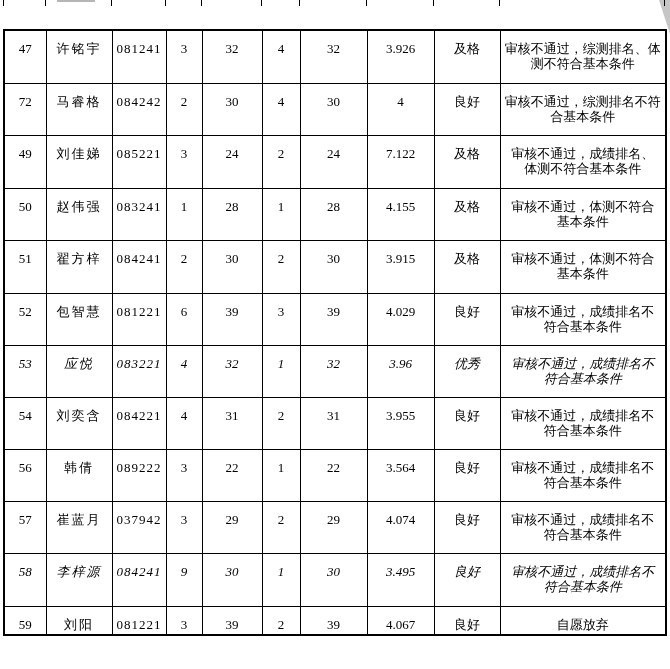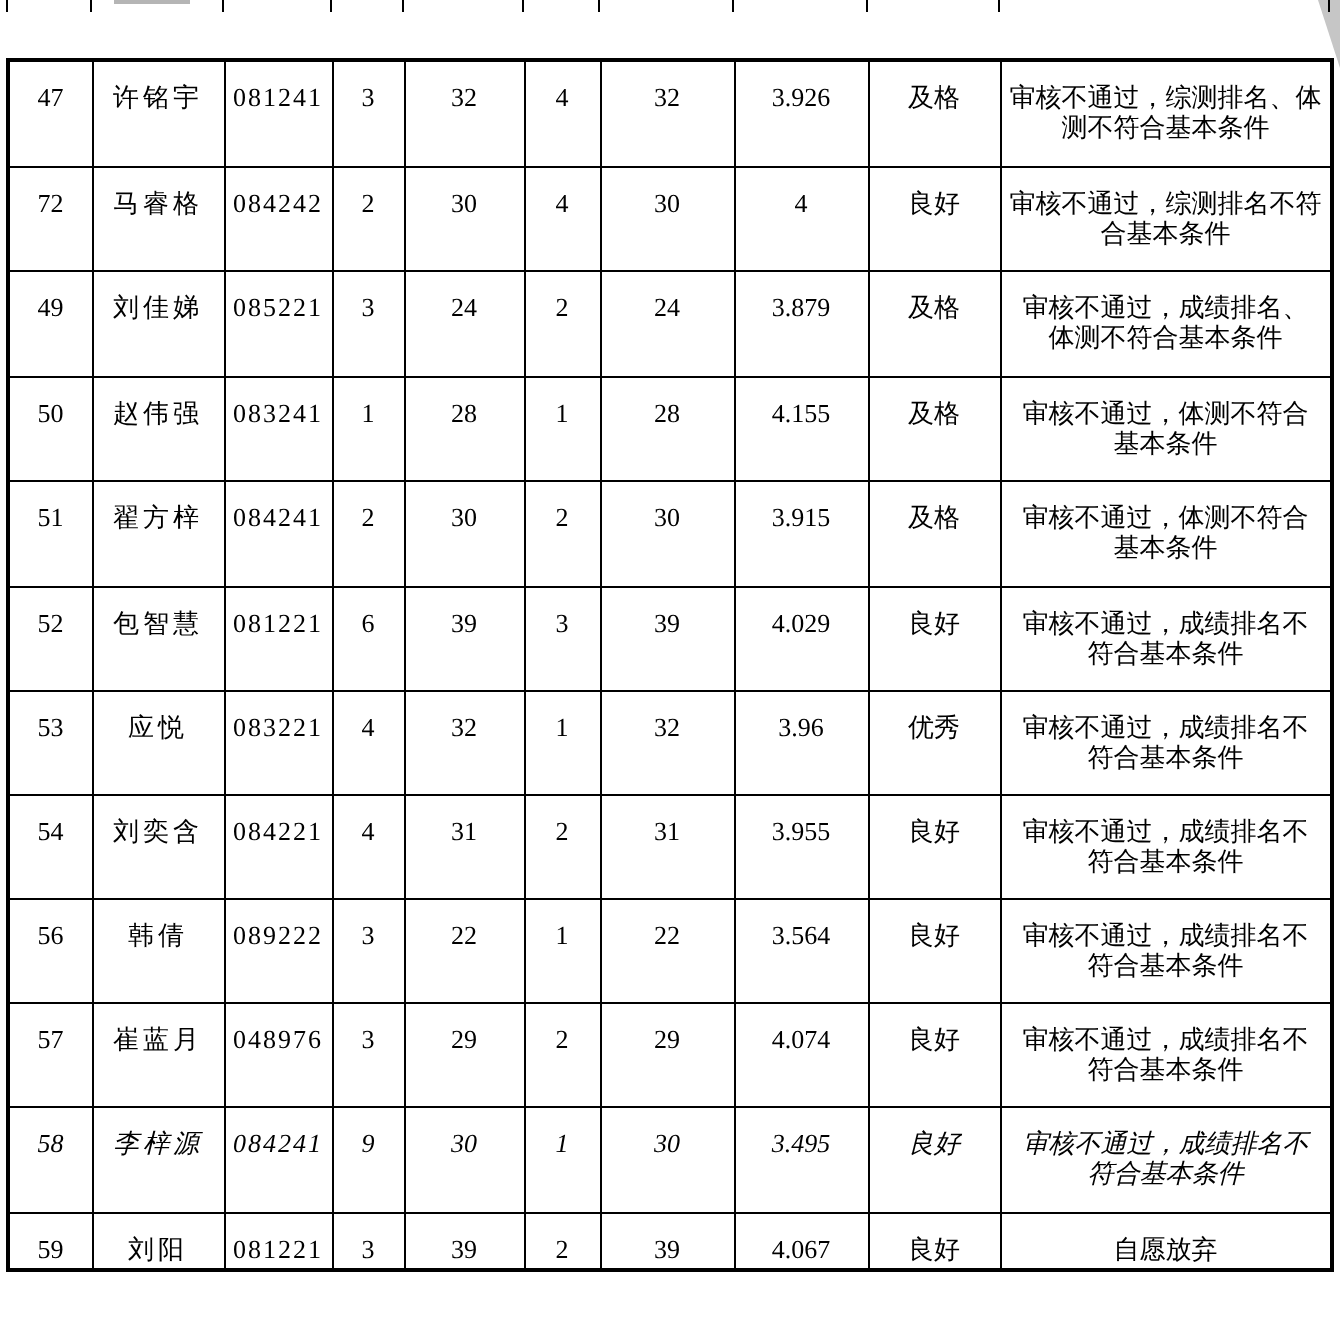--- a/index.html
+++ b/index.html
@@ -101,21 +101,21 @@
 合基本条件</td>
         </tr>
         <tr style="height: 53px;">
           <td class="col-no">49</td>
           <td class="col-name">刘佳娣</td>
           <td class="col-student_code">085221</td>
           <td class="col-num1">3</td>
           <td class="col-num2">24</td>
           <td class="col-num3">2</td>
           <td class="col-num4">24</td>
-          <td class="col-gpa">3.879</td>
+          <td class="col-gpa">7.122</td>
           <td class="col-grade">及格</td>
           <td class="col-remark">审核不通过，成绩排名、
 体测不符合基本条件</td>
         </tr>
         <tr style="height: 52px;">
           <td class="col-no">50</td>
           <td class="col-name">赵伟强</td>
           <td class="col-student_code">083241</td>
           <td class="col-num1">1</td>
           <td class="col-num2">28</td>
@@ -145,21 +145,21 @@
           <td class="col-student_code">081221</td>
           <td class="col-num1">6</td>
           <td class="col-num2">39</td>
           <td class="col-num3">3</td>
           <td class="col-num4">39</td>
           <td class="col-gpa">4.029</td>
           <td class="col-grade">良好</td>
           <td class="col-remark">审核不通过，成绩排名不
 符合基本条件</td>
         </tr>
-        <tr style="height: 52px;">
+        <tr style="height: 52px; font-style: italic;">
           <td class="col-no">53</td>
           <td class="col-name">应悦</td>
           <td class="col-student_code">083221</td>
           <td class="col-num1">4</td>
           <td class="col-num2">32</td>
           <td class="col-num3">1</td>
           <td class="col-num4">32</td>
           <td class="col-gpa">3.96</td>
           <td class="col-grade">优秀</td>
           <td class="col-remark">审核不通过，成绩排名不
@@ -187,21 +187,21 @@
           <td class="col-num3">1</td>
           <td class="col-num4">22</td>
           <td class="col-gpa">3.564</td>
           <td class="col-grade">良好</td>
           <td class="col-remark">审核不通过，成绩排名不
 符合基本条件</td>
         </tr>
         <tr style="height: 52px;">
           <td class="col-no">57</td>
           <td class="col-name">崔蓝月</td>
-          <td class="col-student_code">048976</td>
+          <td class="col-student_code">037942</td>
           <td class="col-num1">3</td>
           <td class="col-num2">29</td>
           <td class="col-num3">2</td>
           <td class="col-num4">29</td>
           <td class="col-gpa">4.074</td>
           <td class="col-grade">良好</td>
           <td class="col-remark">审核不通过，成绩排名不
 符合基本条件</td>
         </tr>
         <tr style="height: 53px; font-style: italic;">

